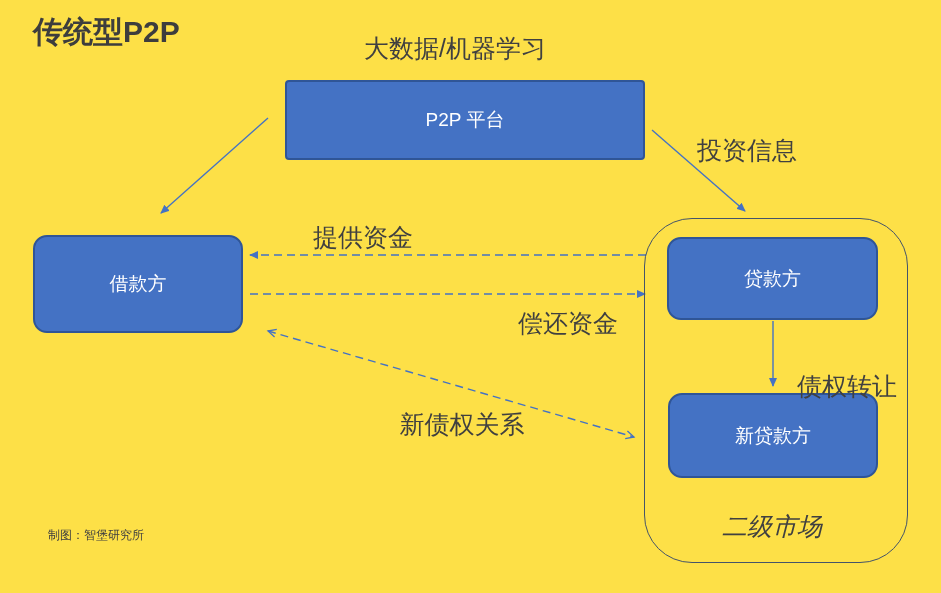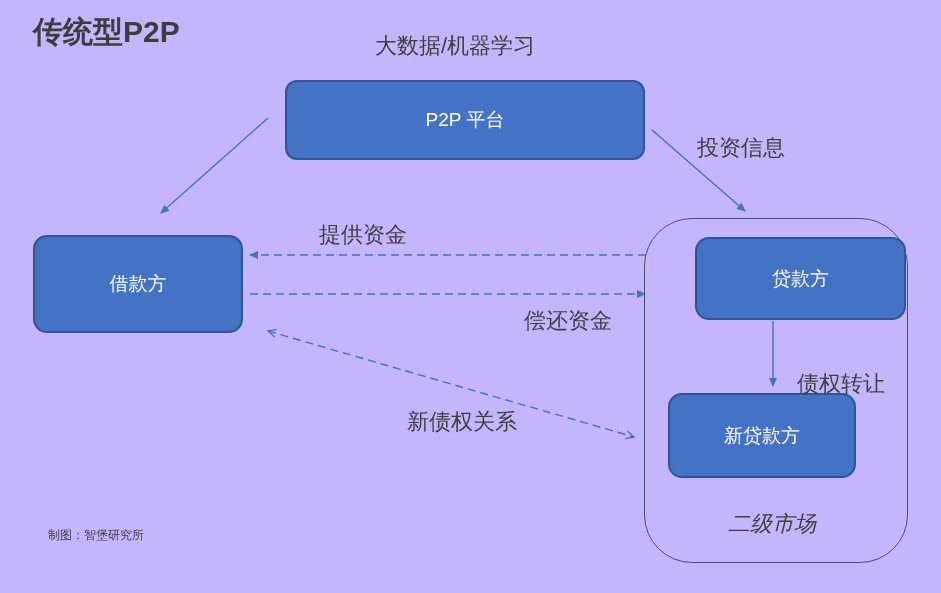--- a/index.html
+++ b/index.html
@@ -1,20 +1,20 @@
 <!DOCTYPE html>
 <html><head>
 <meta charset="utf-8">
 <style>
   html, body { margin: 0; padding: 0; background: #ffffff; }
   #canvas {
     position: relative;
     width: 941px;
     height: 593px;
-    background: #c4b5fd;
+    background: #fde047;
     font-family: "Liberation Sans", "DejaVu Sans", sans-serif;
     overflow: hidden;
     --node_fill: #4472C4;
     --node_border: #2F5597;
     --arrow_blue: #4472C4;
     --container_border: #44546A;
     --text_dark: #404040;
     --node_text: #FFFFFF;
   }
   .page-title {
@@ -26,39 +26,39 @@
     color: #3d3d3d;
     white-space: nowrap;
   }
   .node {
     position: absolute;
     display: flex;
     align-items: center;
     justify-content: center;
     background: var(--node_fill);
     border: 2px solid var(--node_border);
-    border-radius: 12px;
+    border-radius: 4px;
     color: var(--node_text);
     font-size: 19px;
     box-sizing: border-box;
     white-space: nowrap;
   }
   .market-container {
     position: absolute;
     left: 644px; top: 218px;
     width: 264px; height: 345px;
     border: 1.5px solid var(--container_border);
     border-radius: 48px;
     background: transparent;
     box-sizing: border-box;
   }
   .lbl {
     position: absolute;
     color: var(--text_dark);
-    font-size: 22px;
+    font-size: 25px;
     white-space: nowrap;
     line-height: 1.2;
   }
   .lbl.center { transform: translateX(-50%); }
   .footer-note {
     position: absolute;
     left: 48px; top: 527px;
     color: var(--text_dark);
     font-size: 12px;
     white-space: nowrap;
@@ -99,25 +99,25 @@
   <div class="market-container"></div>
 
   <div class="node" style="left:285px; top:80px; width:360px; height:80px;">
     <span>P2P 平台</span>
   </div>
 
   <div class="node" style="left:33px; top:235px; width:210px; height:98px; border-radius:14px;">
     <span>借款方</span>
   </div>
 
-  <div class="node" style="left:667px; top:237px; width:211px; height:83px; border-radius:14px;margin-left:28px;">
+  <div class="node" style="left:667px; top:237px; width:211px; height:83px; border-radius:14px;">
     <span>贷款方</span>
   </div>
 
-  <div class="node" style="left:668px; top:393px; width:188px; height:85px; border-radius:14px;">
+  <div class="node" style="left:668px; top:393px; width:210px; height:85px; border-radius:14px;">
     <span>新贷款方</span>
   </div>
 
   <div class="lbl center" style="left:455px; top:33px;">大数据/机器学习</div>
 
 
   <div class="lbl" style="left:697px; top:135px;">投资信息</div>
 
   <div class="lbl center" style="left:363px; top:222px;">提供资金</div>
 

